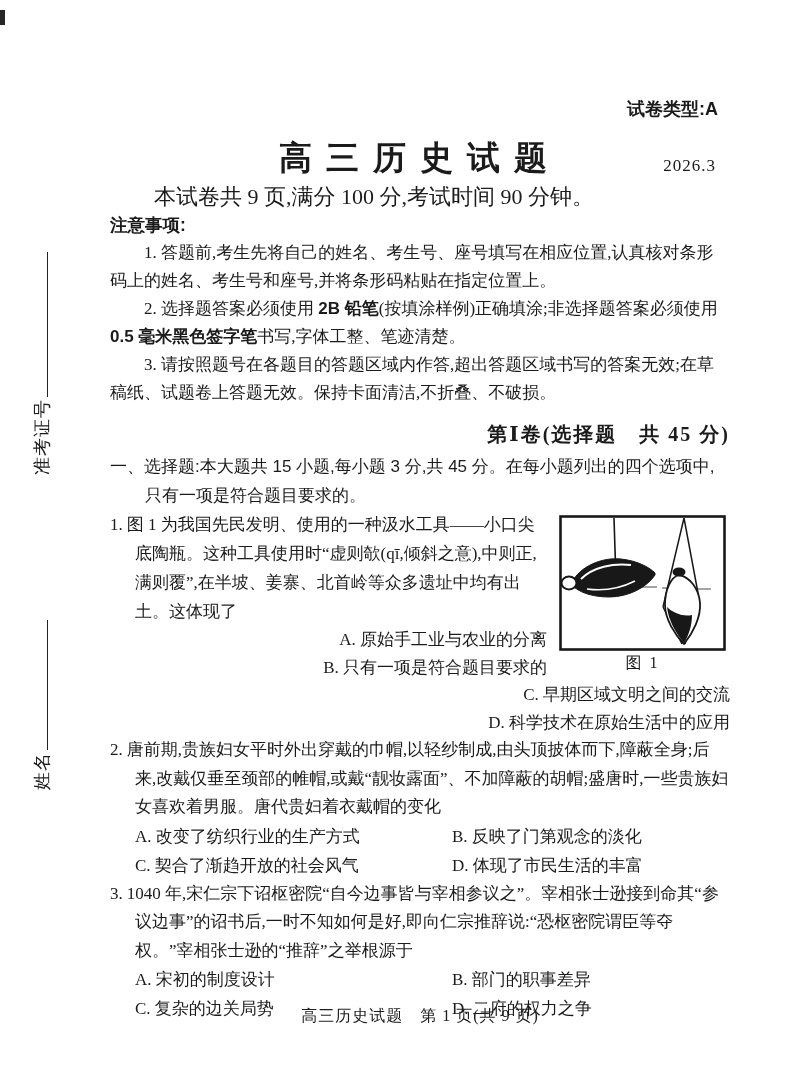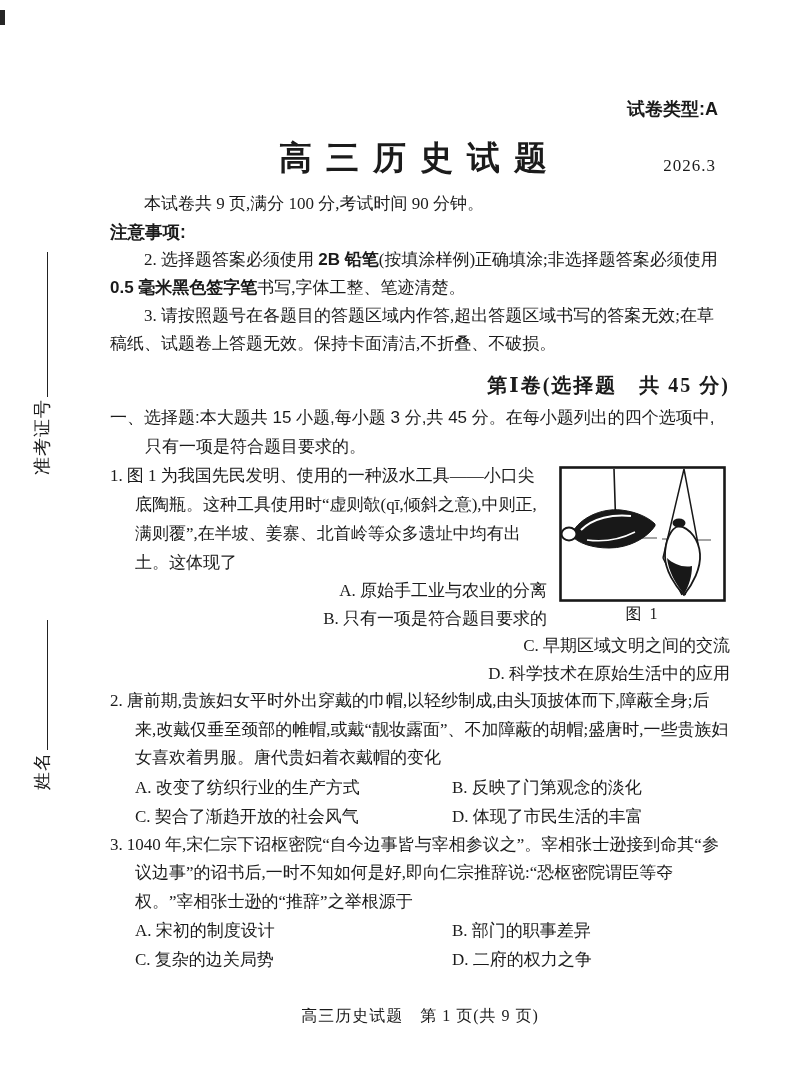--- a/index.html
+++ b/index.html
@@ -34,21 +34,21 @@
     padding-top:98px; text-align:right; padding-right:12px;
     font-family:"Liberation Sans","DejaVu Sans",sans-serif;
     font-weight:bold; font-size:18px; line-height:22px;
   }
   .title-row { position:relative; margin-top:16px; text-align:center; height:44px; }
   .doc-title {
     font-size:33px; font-weight:bold; letter-spacing:14px; line-height:44px;
   }
   .doc-date { position:absolute; right:14px; bottom:4px; font-size:17px; letter-spacing:1px; }
 
-  .intro { margin-top:10px; font-size:17px; line-height:28px; text-indent:2em; }
+  .intro { margin-top:3px; font-size:22px; line-height:28px; text-indent:2em; }
 
   .notice-h {
     font-family:"Liberation Sans","DejaVu Sans",sans-serif;
     font-weight:bold; font-size:17.5px; line-height:28px;
   }
   .notice-item { font-size:17px; line-height:28px; text-indent:2em; }
   .notice-item .b { font-family:"Liberation Sans","DejaVu Sans",sans-serif; font-weight:bold; }
 
   .section-h {
     margin-top:12px; text-align:right;
@@ -98,20 +98,21 @@
     <p class="exam-type">试卷类型:A</p>
 
     <div class="title-row">
       <span class="doc-title">高三历史试题</span>
       <span class="doc-date">2026.3</span>
     </div>
 
     <p class="intro">本试卷共 9 页,满分 100 分,考试时间 90 分钟。</p>
 
     <p class="notice-h">注意事项:</p>
+    <p class="notice-item"><span>1. 答题前,考生先将自己的姓名、考生号、座号填写在相应位置,认真核对条形码上的姓名、考生号和座号,并将条形码粘贴在指定位置上。</span></p>
     <p class="notice-item"><span>2. 选择题答案必须使用 </span><span class="b">2B 铅笔</span><span>(按填涂样例)正确填涂;非选择题答案必须使用 </span><span class="b">0.5 毫米黑色签字笔</span><span>书写,字体工整、笔迹清楚。</span></p>
     <p class="notice-item"><span>3. 请按照题号在各题目的答题区域内作答,超出答题区域书写的答案无效;在草稿纸、试题卷上答题无效。保持卡面清洁,不折叠、不破损。</span></p>
 
     <p class="section-h">第Ⅰ卷(选择题　共 45 分)</p>
     <p class="instruction">一、选择题:本大题共 15 小题,每小题 3 分,共 45 分。在每小题列出的四个选项中,只有一项是符合题目要求的。</p>
 
     <div class="clearfix">
       <div class="figure-wrap">
         <svg class="figure-box" width="167" height="136" viewBox="0 0 167 136" xmlns="http://www.w3.org/2000/svg">
           <rect x="1.5" y="1.5" width="164" height="133" fill="#ffffff" stroke="#181818" stroke-width="2.6"></rect>

